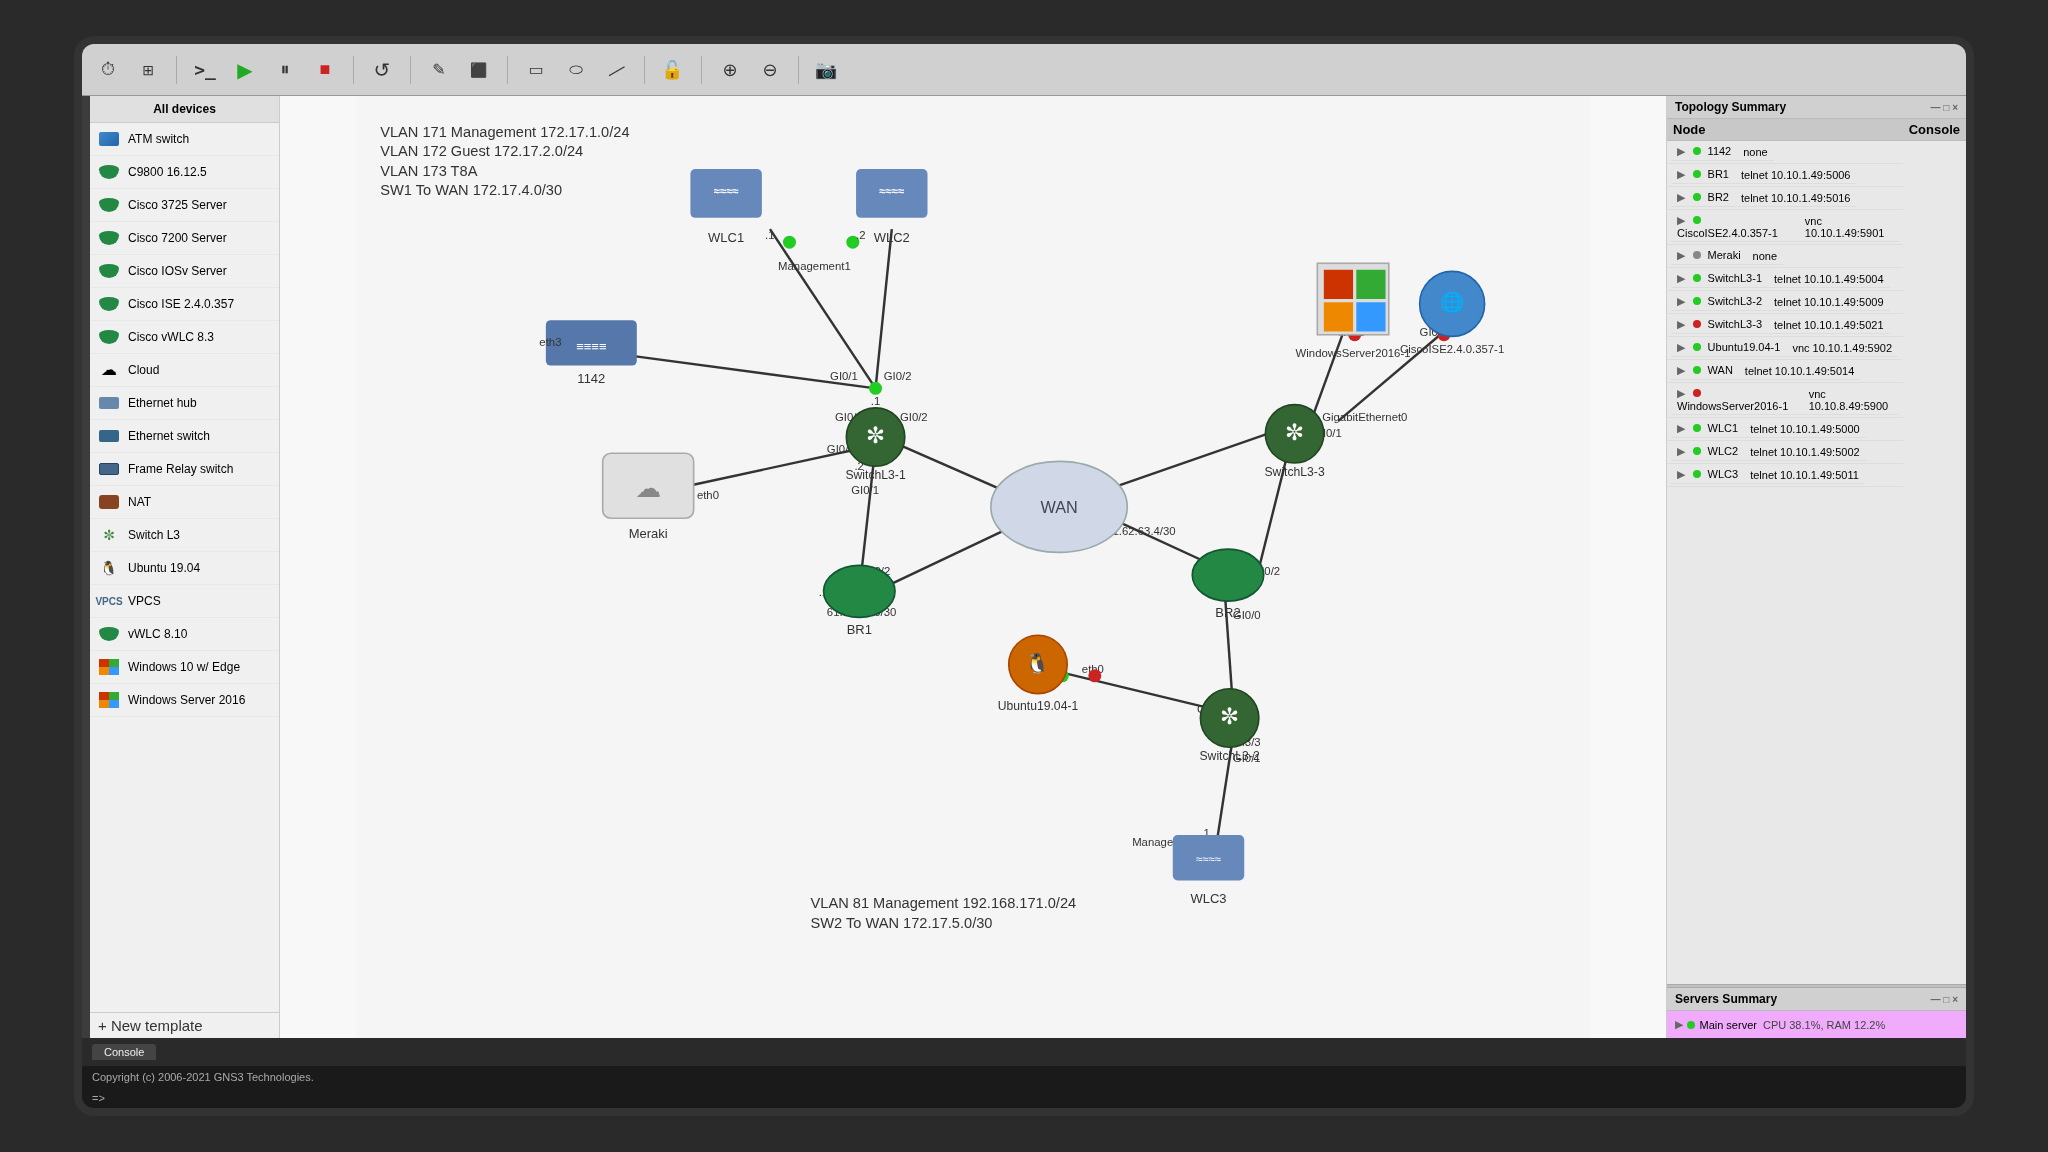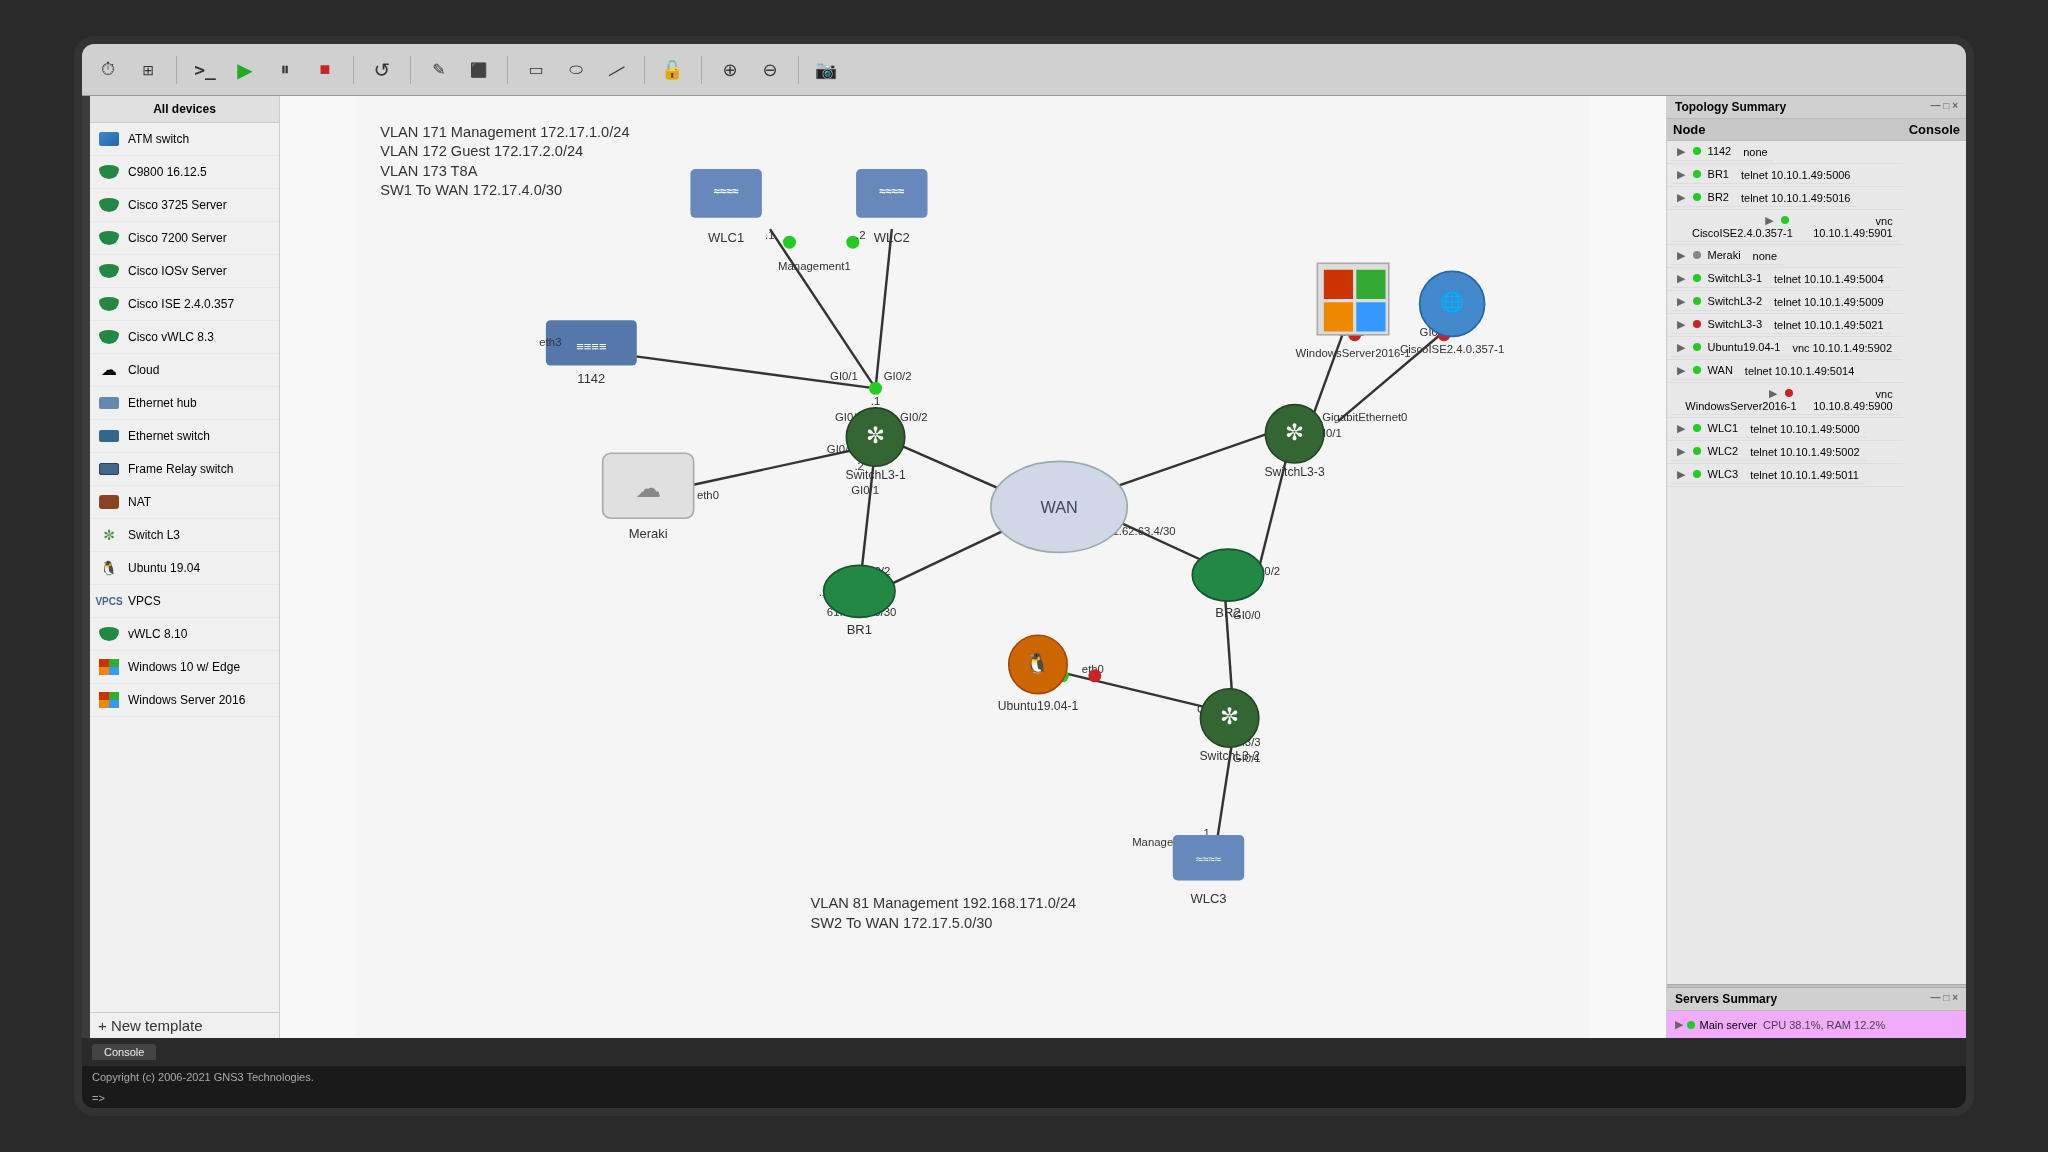--- a/index.html
+++ b/index.html
@@ -124,21 +124,21 @@
       flex-direction: column;
       overflow: hidden;
     }
     .panel-header {
       background: #d0d0d0;
       padding: 4px 8px;
       font-weight: bold;
       font-size: 12px;
       border-bottom: 1px solid #bbb;
       display: flex;
-      align-items: flex-start;
+      align-items: center;
       justify-content: space-between;
     }
     .panel-table {
       overflow-y: auto;
       flex: 1;
     }
     .panel-table table {
       width: 100%;
       border-collapse: collapse;
     }
@@ -205,21 +205,20 @@
       gap: 4px;
       margin-top: auto;
       border-top: 1px solid #ccc;
     }
     .topology-row {
       display: flex;
       align-items: center;
       padding: 2px 4px;
       border-bottom: 1px solid #ddd;
       font-size: 11px;
-      text-align: right;
     }
     .topo-arrow { margin-right: 4px; color: #666; }
   </style>
 </head>
 <body>
 
 <div class="monitor">
   <div class="screen">
 
     <div class="toolbar">

